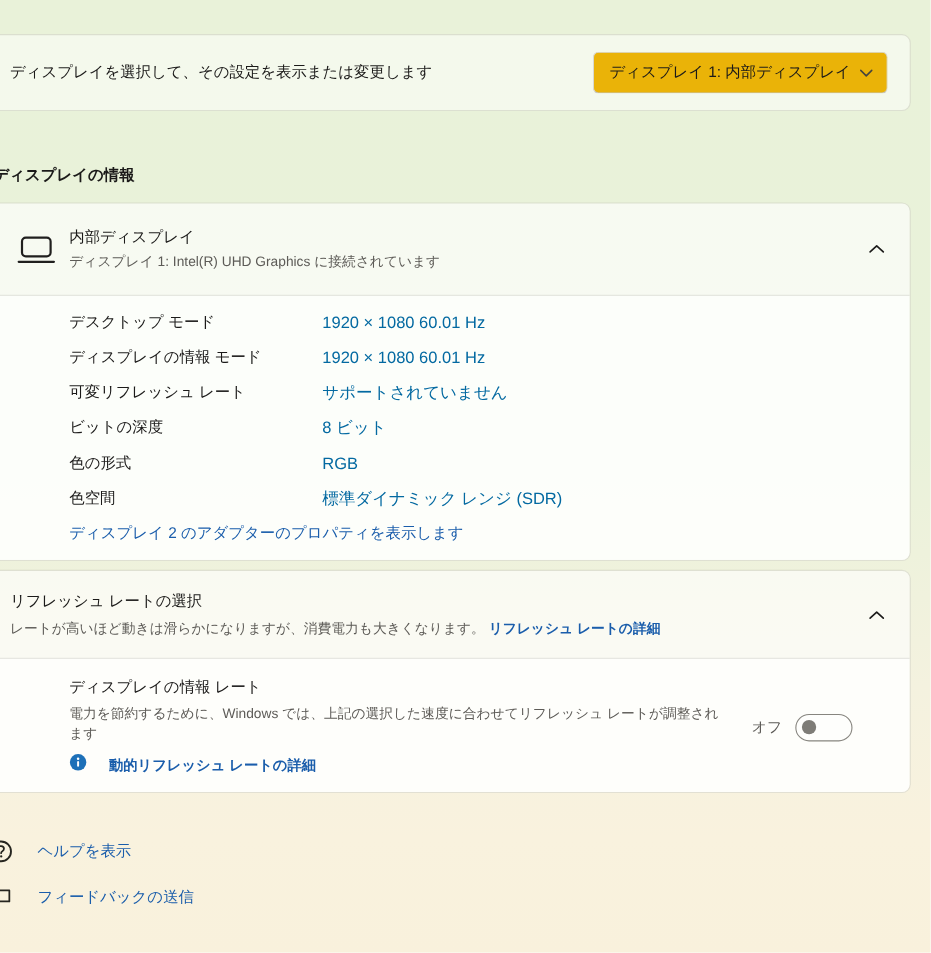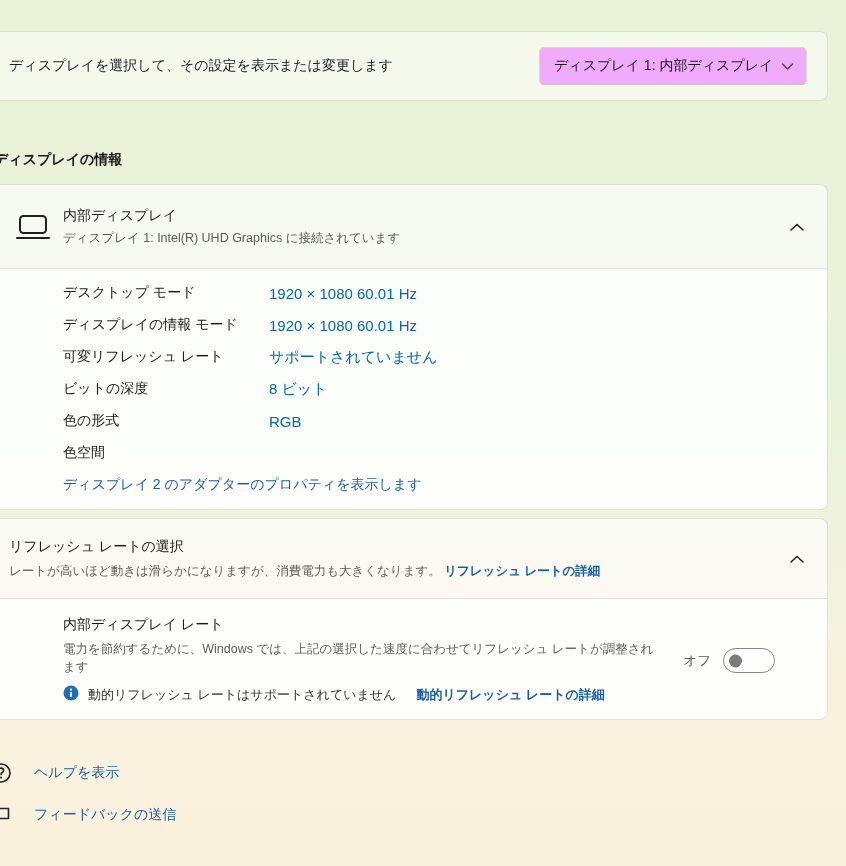--- a/index.html
+++ b/index.html
@@ -18,21 +18,21 @@
     box-sizing:border-box;
   }
   
   .select-card{
     margin-top:31px;height:70px;
     display:flex;align-items:center;justify-content:space-between;
     padding:0 20px 0 18px;
   }
   .select-card-label{font-size:14px;color:#1b1a19;}
   .combo{
-    background:#f0abfc;border:1px solid #d9d8d0;border-bottom-color:#c6c5bd;
+    background:#eab308;border:1px solid #d9d8d0;border-bottom-color:#c6c5bd;
     border-radius:5px;box-sizing:border-box;
     display:flex;align-items:center;justify-content:space-between;
     font-size:14px;color:#1b1a19;cursor:default;
   }
   .combo-top{min-width:268px;height:38px;padding:0 12px 0 14px;}
   .combo-small{min-width:164px;height:32px;padding:0 11px 0 13px;}
   
   .section-header{
     margin:48px 0 0 4px;height:20px;line-height:20px;
     font-size:14px;font-weight:700;color:#1b1a19;
@@ -43,21 +43,21 @@
     height:84px;display:flex;align-items:center;
     padding:0 22px 0 24px;box-sizing:border-box;
     border-bottom:1px solid rgba(0,0,0,0.08);
     background:rgba(255,255,255,0.28);
   }
   .exp-icon{flex:0 0 auto;margin-right:12px;display:flex;align-items:center;}
   .exp-titles{flex:1 1 auto;min-width:0;}
   .exp-title{font-size:14px;color:#1b1a19;}
   .exp-subtitle{font-size:12.5px;color:#5d5b57;margin-top:5px;}
   .exp-body{background:rgba(255,255,255,0.72);padding:8px 20px 8px 72px;}
-  .detail-row{display:flex;align-items:center;height:32px;}
+  .detail-row{display:flex;align-items:center;height:32px;gap:24px;}
   .detail-label{width:206px;font-size:14px;color:#1b1a19;flex:0 0 auto;}
   .detail-value{font-size:15px;color:#0369a1;}
   .link{color:#1a5dab;text-decoration:none;cursor:pointer;}
   .adapter-link-row{height:32px;display:flex;align-items:center;font-size:14px;}
   
   .refresh-card{margin-top:8px;overflow:hidden;padding:0;}
   .refresh-header{
     height:80px;display:flex;align-items:center;
     padding:0 22px 0 18px;box-sizing:border-box;
     border-bottom:1px solid rgba(0,0,0,0.08);
@@ -145,20 +145,21 @@
       <div class="detail-row">
         <div class="detail-label">ビットの深度</div>
         <div class="detail-value">8 ビット</div>
       </div>
       <div class="detail-row">
         <div class="detail-label">色の形式</div>
         <div class="detail-value">RGB</div>
       </div>
       <div class="detail-row">
         <div class="detail-label">色空間</div>
+        <div class="detail-value">標準ダイナミック レンジ (SDR)</div>
       </div>
       <div class="adapter-link-row">
         <a class="link">ディスプレイ 2 のアダプターのプロパティを表示します</a>
       </div>
     </div>
   </div>
 
   <div class="card refresh-card">
     <div class="refresh-header">
       <div class="refresh-text">
@@ -171,31 +172,30 @@
       <div class="refresh-combo-wrap">
         <span class="chev-btn">
           <svg width="16" height="10" viewBox="0 0 16 10">
               <polyline points="2,8 8,2.5 14,8" fill="none" stroke="#1b1a19" stroke-width="1.5" stroke-linecap="round" stroke-linejoin="round"></polyline>
             </svg>
         </span>
       </div>
     </div>
     <div class="dyn-body">
       <div class="dyn-left">
-        <div class="dyn-title">内部ディスプレイ レート</div>
+        <div class="dyn-title">ディスプレイの情報 レート</div>
         <div class="dyn-desc">電力を節約するために、Windows では、上記の選択した速度に合わせてリフレッシュ レートが調整されます</div>
         <div class="dyn-info-row">
           <span>
             <svg width="16" height="16" viewBox="0 0 16 16">
               <circle cx="8" cy="8" r="7.5" fill="#1d70b8"></circle>
               <circle cx="8" cy="4.7" r="1.15" fill="#ffffff"></circle>
               <rect x="7.1" y="6.9" width="1.8" height="5.2" rx="0.9" fill="#ffffff"></rect>
             </svg>
           </span>
-          <span class="dyn-info-text">動的リフレッシュ レートはサポートされていません</span>
           <a class="link bold-link dyn-info-link">動的リフレッシュ レートの詳細</a>
         </div>
       </div>
       <div class="toggle-group">
         <span class="toggle-label">オフ</span>
         <div class="toggle">
           <div class="toggle-knob"></div>
         </div>
       </div>
     </div>

